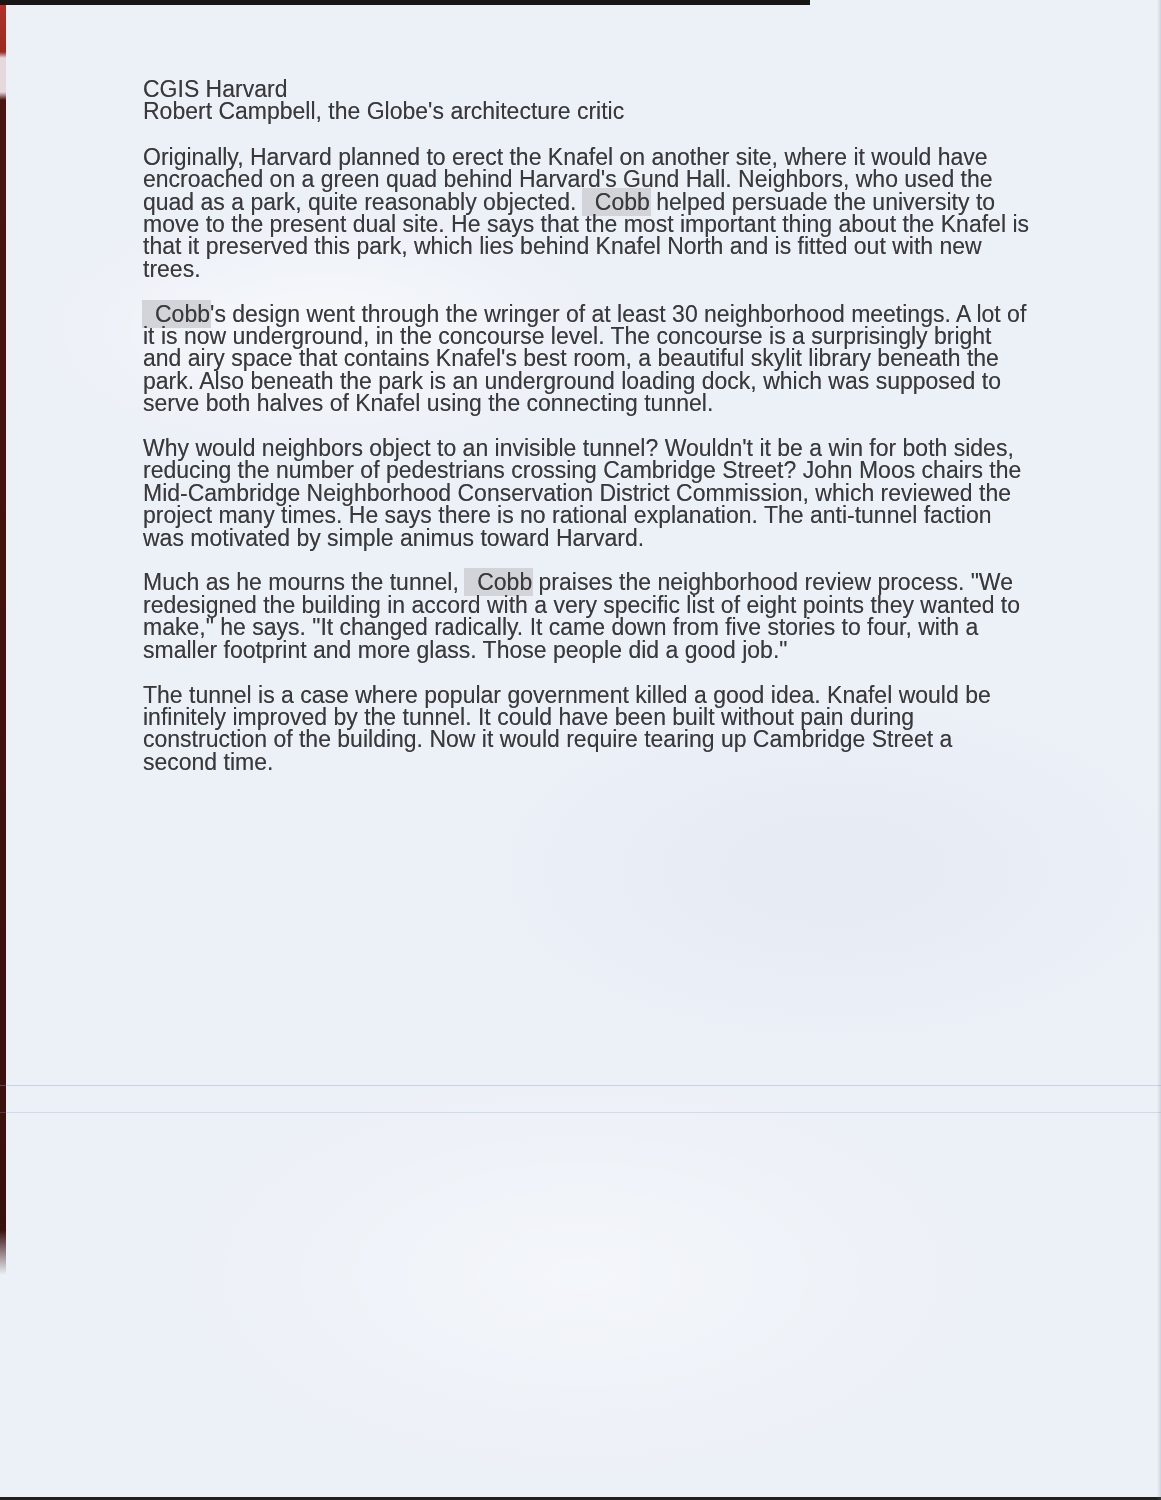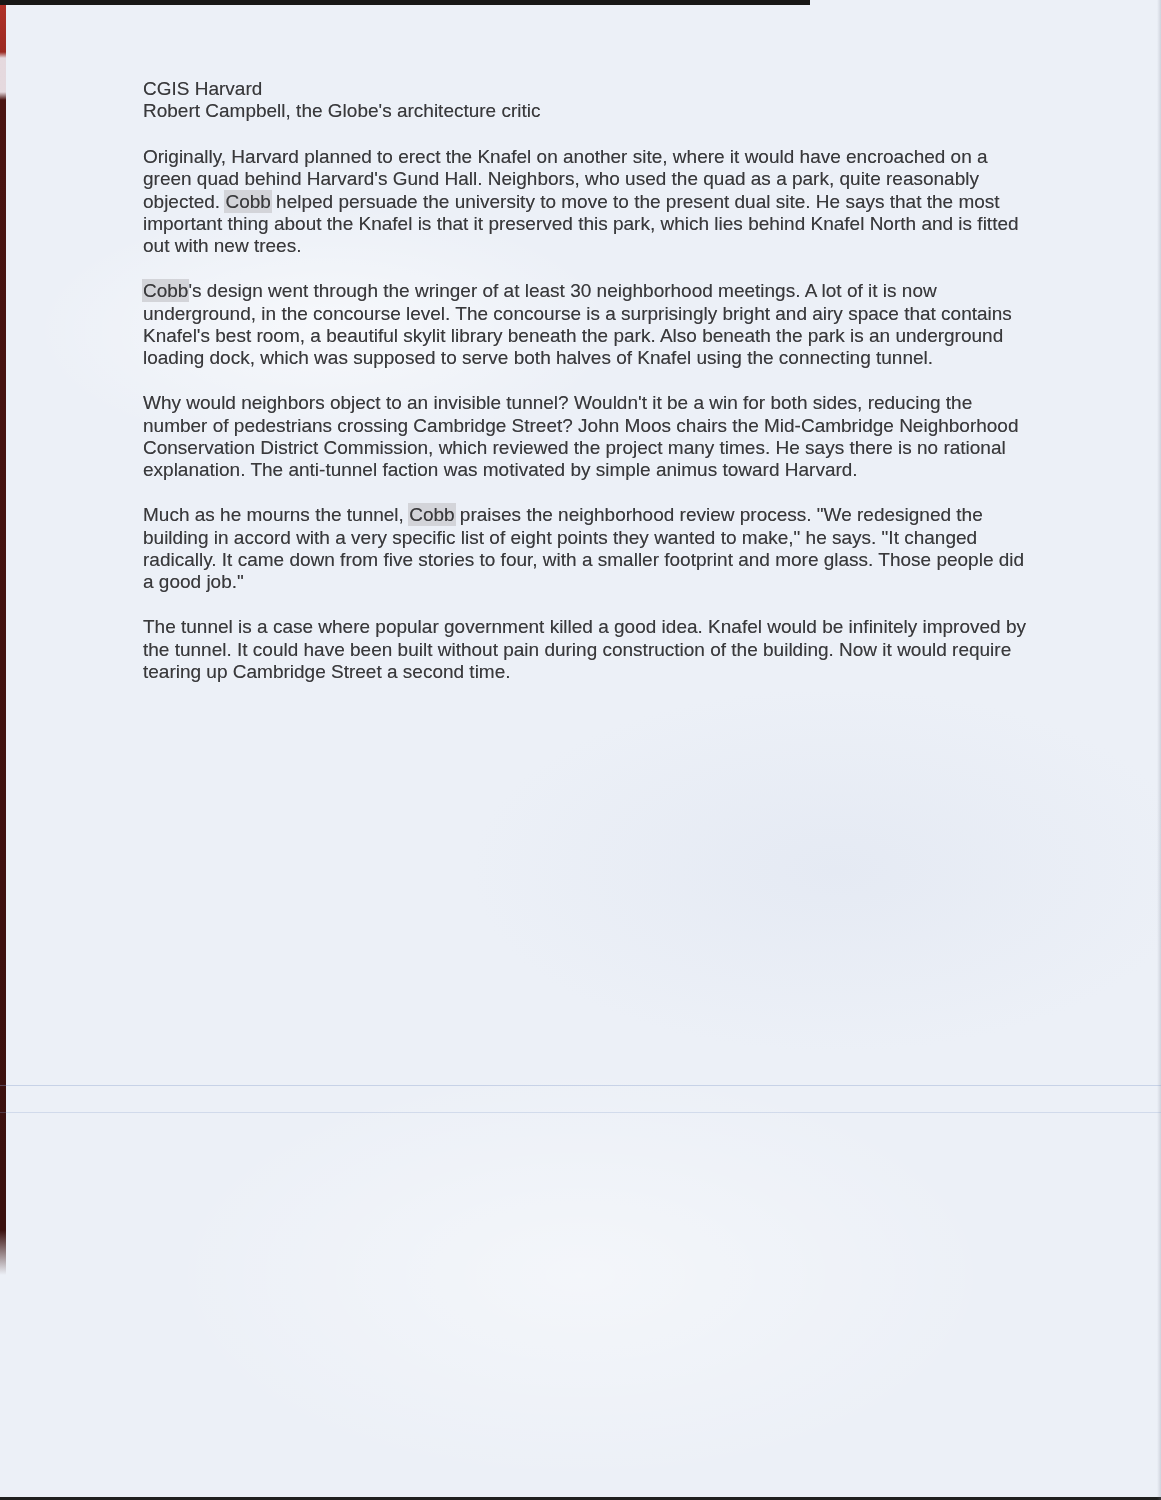--- a/index.html
+++ b/index.html
@@ -66,30 +66,31 @@
     width: 1161px; height: 1px;
     background: rgba(140,160,205,0.28);
   }
   
   .doc {
     position: absolute;
     left: 143px;
     top: 78px;
     width: 886px;
     color: #39393b;
-    font-size: 19px;
+    font-size: 23px;
     line-height: 22.4px;
     text-shadow: 0 0 0.5px rgba(70,70,75,0.55);
   }
   .doc-header { margin: 0 0 23px 0; }
   .doc-header div { margin: 0; }
   .para { margin: 0 0 22.4px 0; }
   .hl {
     background: #d3d4d9;
     box-shadow: 0 0 0 1px #d3d4d9;
+    padding-left: 12px;
   }
 </style>
 </head>
 <body>
 
 <div class="paper"></div>
 
 <div class="edge-stripe-left"></div>
 <div class="edge-bar-top"></div>
 <div class="edge-line-bottom"></div>

